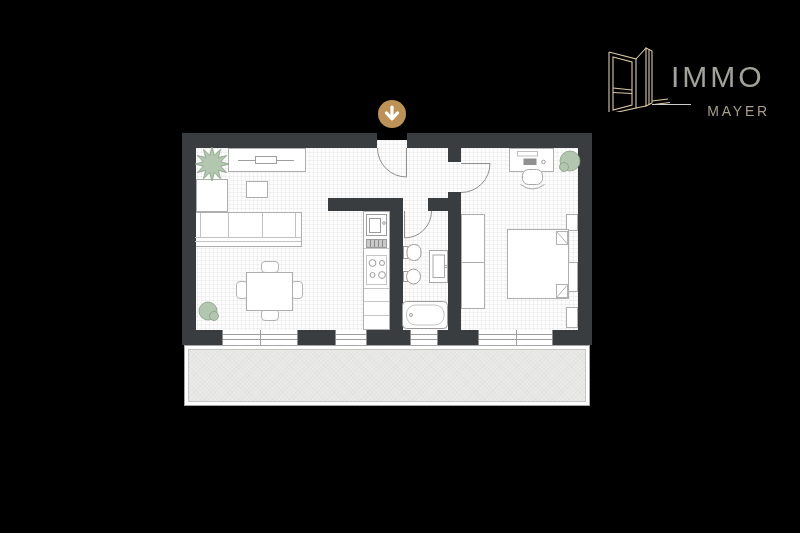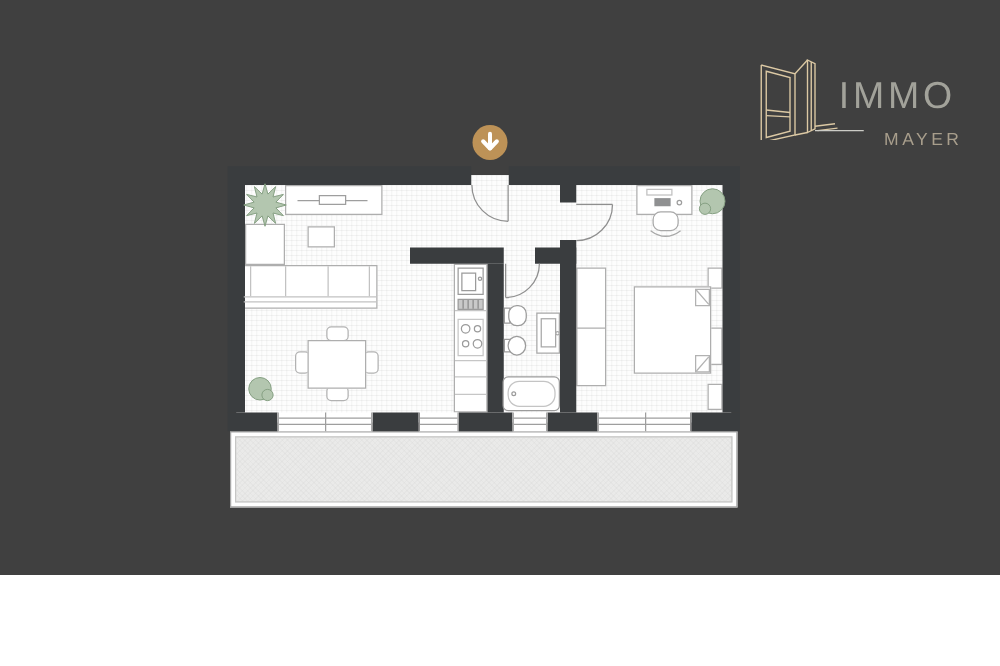--- a/index.html
+++ b/index.html
@@ -1,16 +1,16 @@
 <!DOCTYPE html>
 <html><head>
 <meta charset="utf-8">
 <style>
   html,body{margin:0;padding:0;background:#fff;}
-  .canvas{position:relative;width:800px;height:460px;background:#404040;overflow:hidden;
+  .canvas{position:relative;width:800px;height:533px;background:#000000;overflow:hidden;
           font-family:"Liberation Sans",sans-serif;}
 
   
   .logo{position:absolute;left:604px;top:46px;width:175px;height:68px;}
   .logo svg{position:absolute;left:0;top:0;}
   .brand-primary{position:absolute;left:67px;top:16px;font-size:30px;font-weight:400;
                  letter-spacing:3px;color:#a2a29a;line-height:1;}
   .brand-secondary-row{position:absolute;left:48px;top:42px;width:118px;display:flex;
                  align-items:flex-start;gap:16px;margin-top:16px;}
   .brand-rule{display:inline-block;width:50px;height:1px;background:#ccccc6;}

